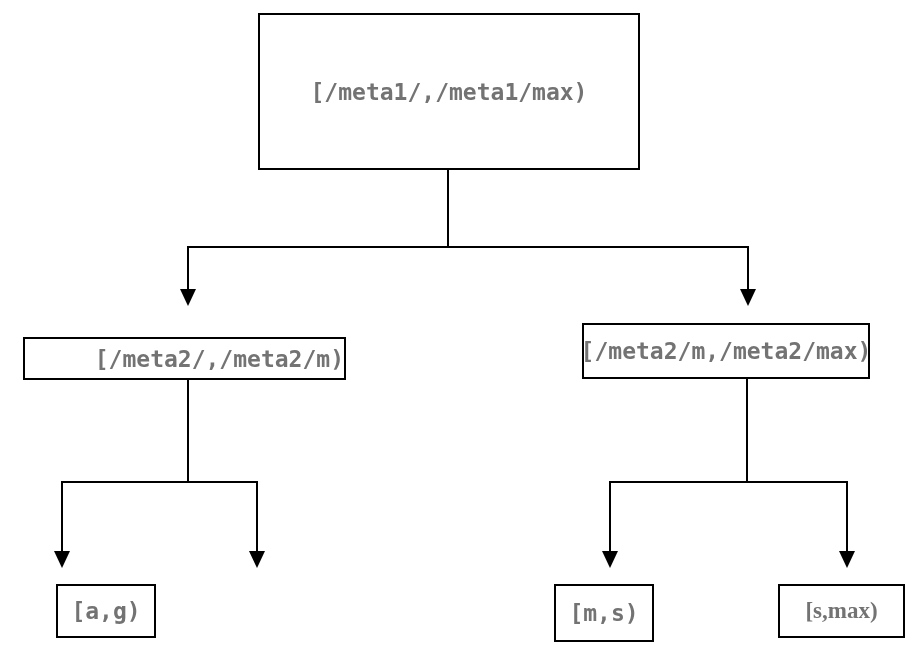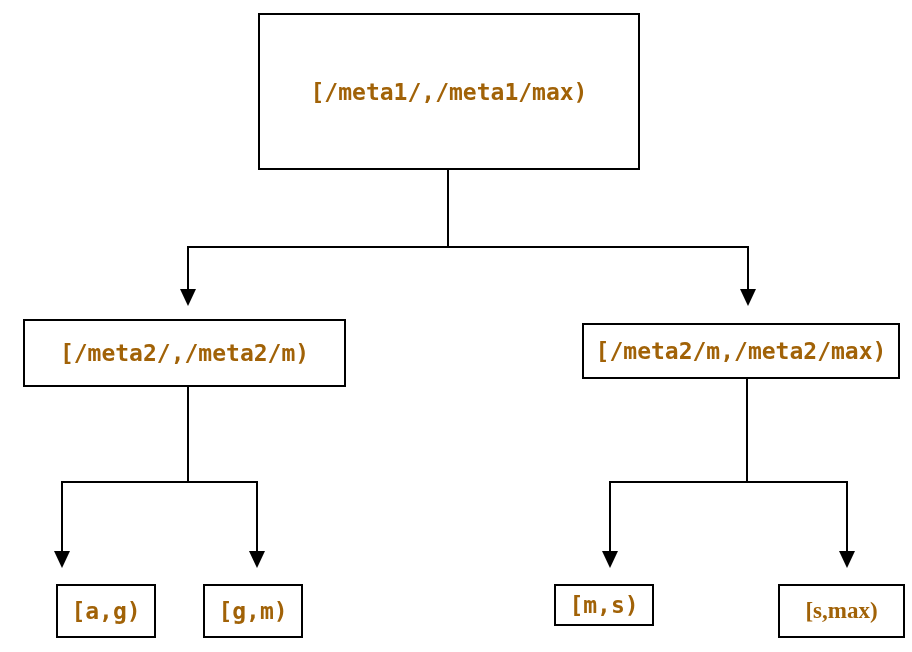--- a/index.html
+++ b/index.html
@@ -21,29 +21,29 @@
   .node {
     position: absolute;
     box-sizing: border-box;
     border: 2px solid #000000;
     background: #ffffff;
     display: flex;
     align-items: center;
     justify-content: center;
     font-weight: bold;
     font-size: 23px;
-    color: #a16207;
+    color: #737373;
     white-space: nowrap;
   }
   .node-root      { left: 258px; top: 13px;  width: 382px; height: 157px; }
-  .node-left      { left: 23px;  top: 319px; width: 323px; height: 68px; }
-  .node-right     { left: 582px; top: 323px; width: 318px; height: 56px; align-items: center; }
+  .node-left      { left: 23px;  top: 337px; width: 323px; height: 43px; justify-content: flex-end; }
+  .node-right     { left: 582px; top: 323px; width: 288px; height: 56px; align-items: center; }
   .node-leaf-ag   { left: 8px;   top: 584px; width: 100px; height: 54px; margin-left: 48px; }
   .node-leaf-gm   { left: 203px; top: 584px; width: 100px; height: 54px; }
-  .node-leaf-ms   { left: 554px; top: 584px; width: 100px; height: 42px; }
+  .node-leaf-ms   { left: 554px; top: 584px; width: 100px; height: 58px; }
   .node-leaf-smax { left: 778px; top: 584px; width: 127px; height: 54px; font-family: Liberation Serif, serif; }
 </style>
 </head>
 <body>
 
 <div class="canvas">
 
   <svg class="wires" viewBox="0 0 912 652" xmlns="http://www.w3.org/2000/svg">
     <g stroke="#000000" stroke-width="2" fill="none">
 
@@ -81,23 +81,20 @@
   </div>
 
   <div class="node node-right">
     <span>[/meta2/m,/meta2/max)</span>
   </div>
 
   <div class="node node-leaf-ag">
     <span>[a,g)</span>
   </div>
 
-  <div class="node node-leaf-gm">
-    <span>[g,m)</span>
-  </div>
 
   <div class="node node-leaf-ms">
     <span>[m,s)</span>
   </div>
 
   <div class="node node-leaf-smax">
     <span>[s,max)</span>
   </div>
 
 </div>

